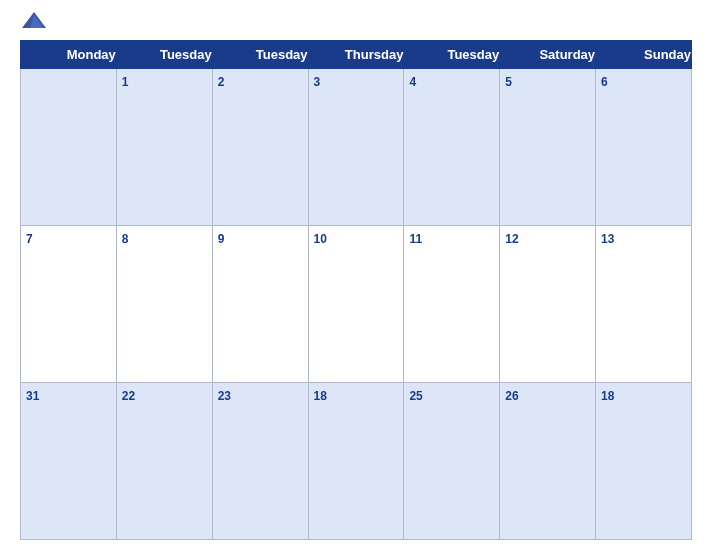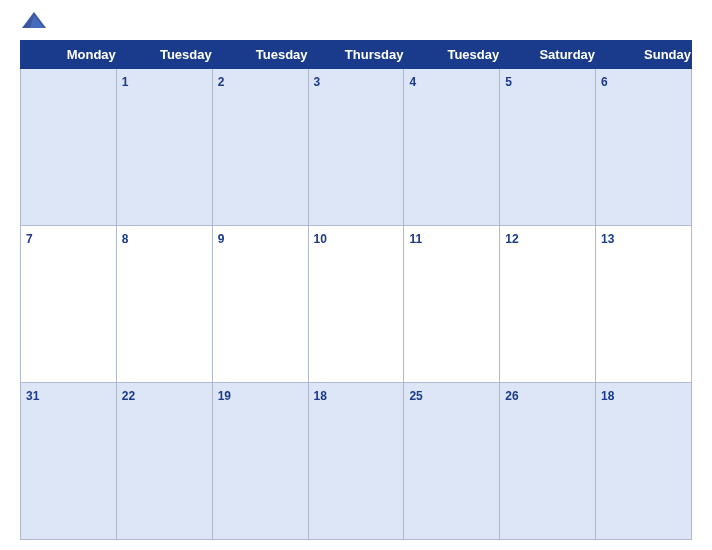--- a/index.html
+++ b/index.html
@@ -156,20 +156,20 @@
         <td><span class="day-number">8</span></td>
         <td><span class="day-number">9</span></td>
         <td><span class="day-number">10</span></td>
         <td><span class="day-number">11</span></td>
         <td><span class="day-number">12</span></td>
         <td><span class="day-number">13</span></td>
       </tr>
       <tr class="week-row-even">
         <td><span class="day-number">31</span></td>
         <td><span class="day-number">22</span></td>
-        <td><span class="day-number">19</span></td>
+        <td><span class="day-number">23</span></td>
         <td><span class="day-number">18</span></td>
         <td><span class="day-number">25</span></td>
         <td><span class="day-number">26</span></td>
         <td><span class="day-number">18</span></td>
       </tr>
     </tbody>
 </table>
 
 </body></html>

